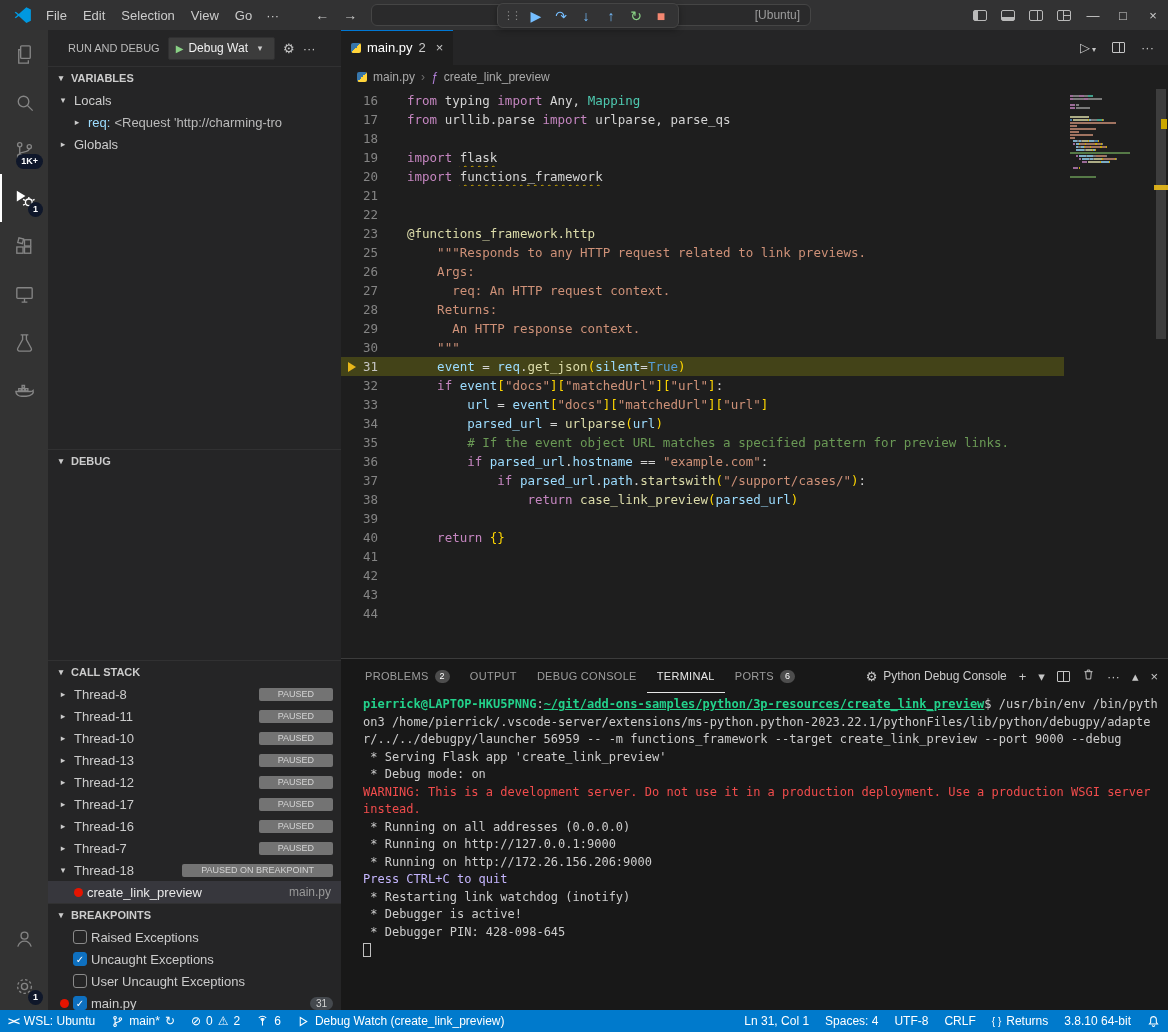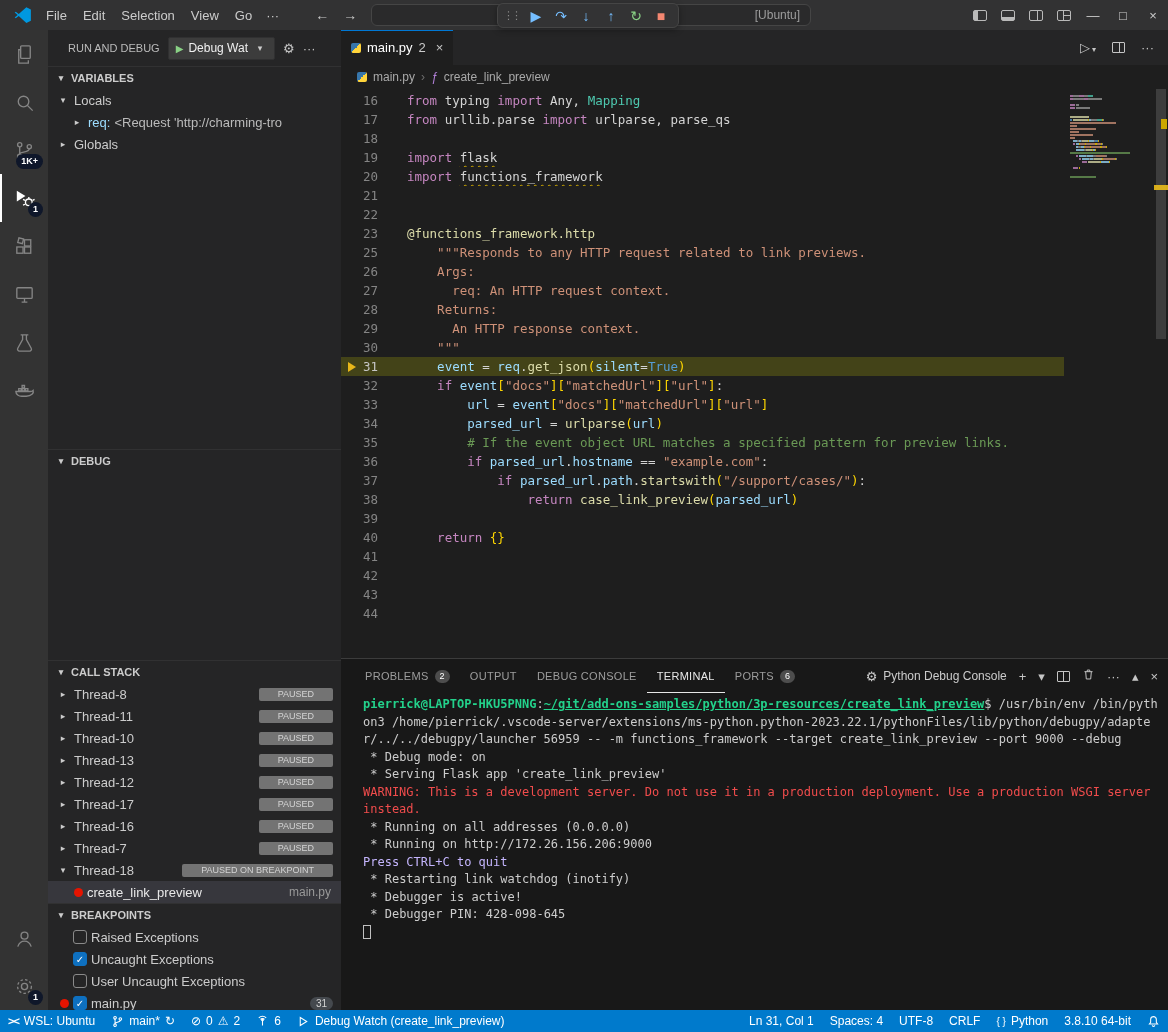--- a/index.html
+++ b/index.html
@@ -740,24 +740,25 @@
           <span class="pa-ico"><svg viewBox="0 0 16 16">
                 <path d="M3 4.5h10M6.5 4.5v-2h3v2M4.5 4.5l.8 9h5.4l.8-9"></path>
               </svg></span>
           <span class="pa-ico">···</span>
           <span class="pa-ico">▴</span>
           <span class="pa-ico">×</span>
         </div>
       </div>
       <div class="terminal" id="terminal">
           <div class="term-line"><span class="t-user">pierrick@LAPTOP-HKU5PNNG</span><span class="t-plain">:</span><span class="t-path">~/git/add-ons-samples/python/3p-resources/create_link_preview</span><span class="t-plain">$ /usr/bin/env /bin/python3 /home/pierrick/.vscode-server/extensions/ms-python.python-2023.22.1/pythonFiles/lib/python/debugpy/adapter/../../debugpy/launcher 56959 -- -m functions_framework --target create_link_preview --port 9000 --debug</span></div>
+          <div class="term-line"><span class="t-plain"> * Serving Flask app 'create_link_preview'</span></div>
           <div class="term-line"><span class="t-plain"> * Debug mode: on</span></div>
-          <div class="term-line"><span class="t-plain"> * Serving Flask app 'create_link_preview'</span></div>
           <div class="term-line"><span class="t-red">WARNING: This is a development server. Do not use it in a production deployment. Use a production WSGI server instead.</span></div>
           <div class="term-line"><span class="t-plain"> * Running on all addresses (0.0.0.0)</span></div>
+          <div class="term-line"><span class="t-plain"> * Running on http://127.0.0.1:9000</span></div>
           <div class="term-line"><span class="t-plain"> * Running on http://172.26.156.206:9000</span></div>
           <div class="term-line"><span class="t-yellow">Press CTRL+C to quit</span></div>
           <div class="term-line"><span class="t-plain"> * Restarting link watchdog (inotify)</span></div>
           <div class="term-line"><span class="t-plain"> * Debugger is active!</span></div>
           <div class="term-line"><span class="t-plain"> * Debugger PIN: 428-098-645</span></div>
           <div class="term-line"><span class="cursor"></span></div>
         </div>
     </div>
   </div>
 </div>
@@ -805,21 +806,21 @@
         <span>Spaces: 4</span>
       </span>
     <span class="sb-item">
         <span>UTF-8</span>
       </span>
     <span class="sb-item">
         <span>CRLF</span>
       </span>
     <span class="sb-item">
       <span class="brace-glyph">{&nbsp;}</span>
-      <span>Python</span>
+      <span>Returns</span>
     </span>
     <span class="sb-item">
         <span>3.8.10 64-bit</span>
       </span>
     <span class="sb-item">
       <svg viewBox="0 0 16 16">
           <path d="M8 2a3.5 3.5 0 0 0-3.5 3.5V9L3 11h10l-1.5-2V5.5A3.5 3.5 0 0 0 8 2zM6.5 12.5a1.5 1.5 0 0 0 3 0"></path>
         </svg>
     </span>
   </span>

